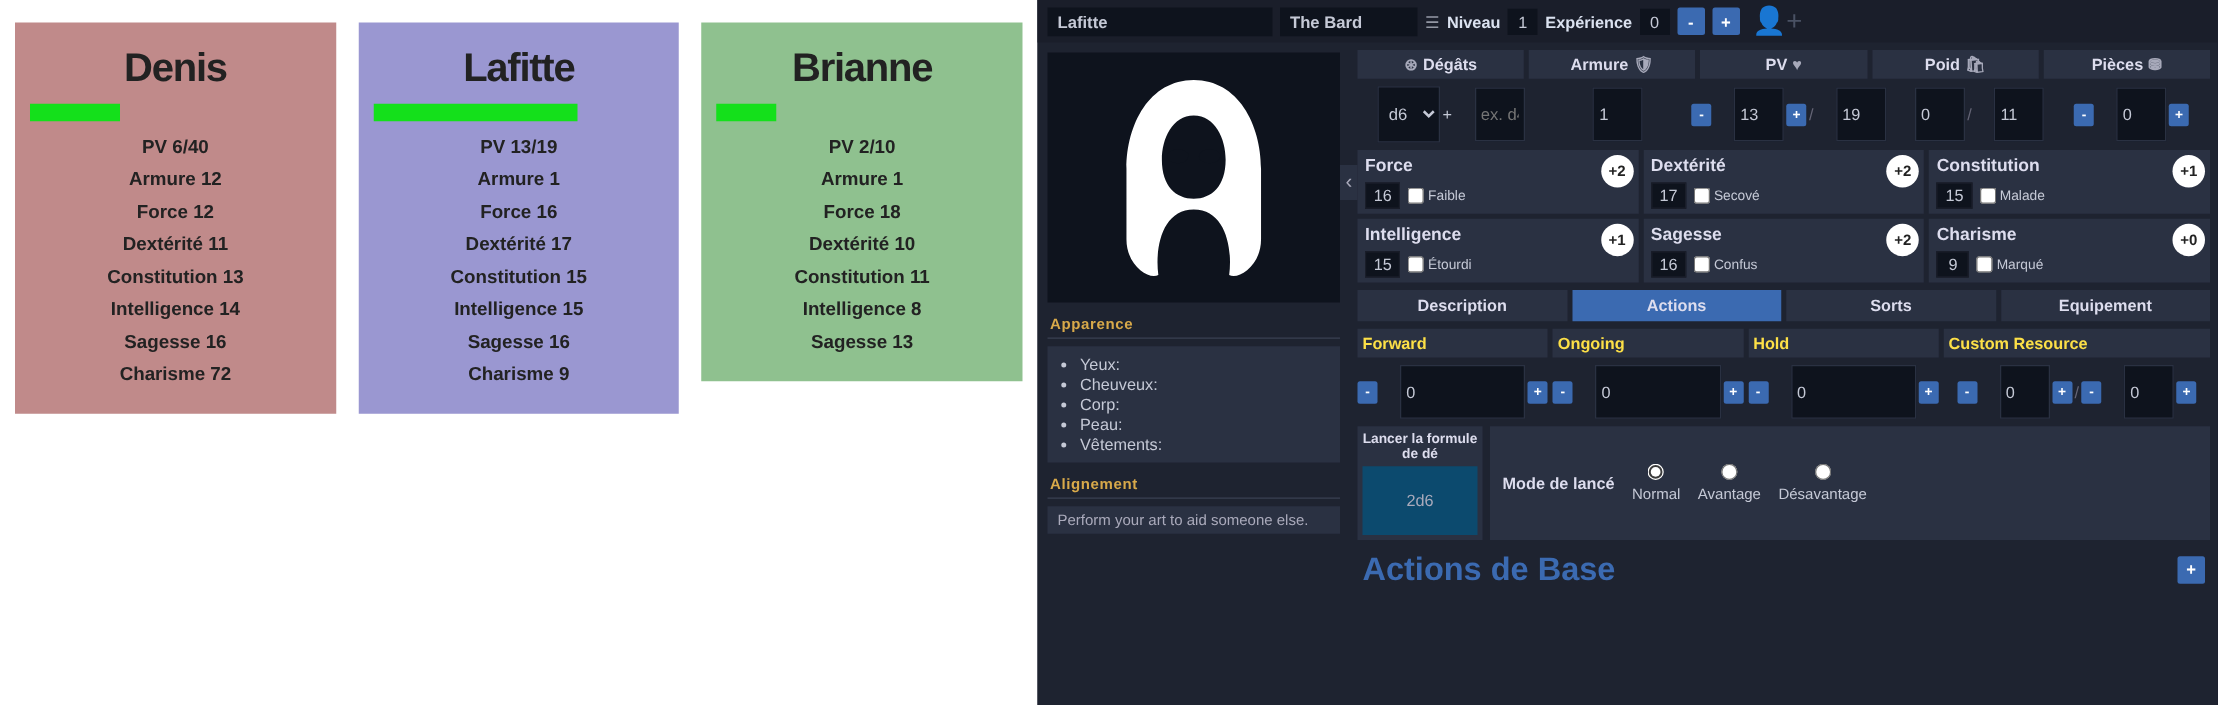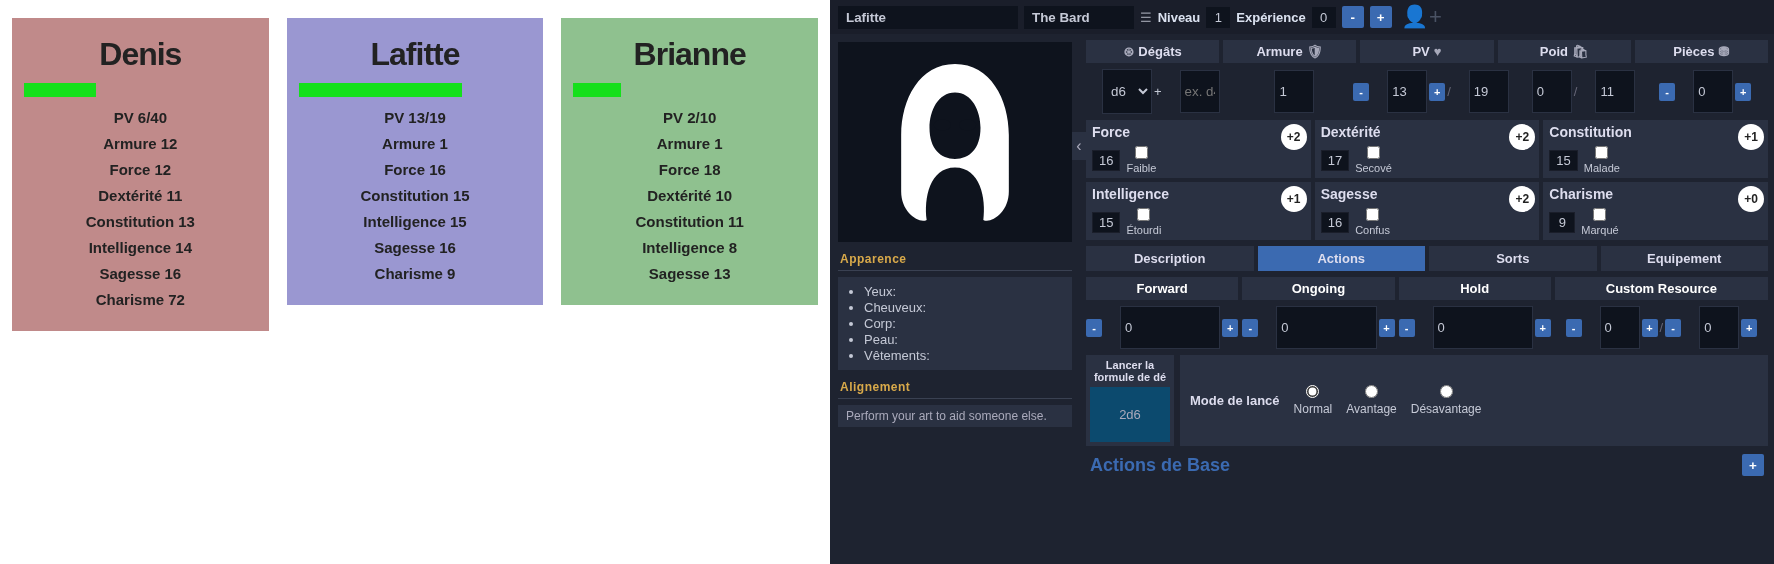--- a/index.html
+++ b/index.html
@@ -223,21 +223,21 @@
   gap: 6px;
   margin-top: 6px;
 }
 .attr-val {
   background: #0e131d;
   padding: 2px 6px;
   min-width: 26px;
   text-align: center;
   border:1px solid #1a1e2a;
 }
-.attr-bot label { font-size: 11px; display:flex; align-items:center; gap:3px;flex-direction:column;}
+.attr-bot label { font-size: 11px; display:flex; align-items:center; gap:3px;}
 .attr-bot input[type=checkbox]{ accent-color:#3b6ab1;}
 .tabs {
   display: grid;
   grid-template-columns: repeat(4, 1fr);
   gap: 4px;
 }
 .tab {
   background: #2a3142;
   text-align: center;
   padding: 5px;
@@ -246,24 +246,23 @@
   color:#dde;
 }
 .tab.active { background: #3b6ab1; }
 .res-row {
   display: grid;
   grid-template-columns: repeat(3, 1fr) 1.4fr;
   gap: 4px;
 }
 .res-hd {
   background: #2a3142;
-  text-align: center;
   padding: 4px;
   font-weight: 900;
-  color:#ffffff;
+  color:#fde047;
 }
 .res-val {
   display: flex;
   gap: 2px;
   align-items: center;
   justify-content: center;
 }
 .res-val .numbox{flex:1;}
 .custom-res{
   display:flex;
@@ -271,21 +270,21 @@
   align-items:center;
   justify-content:center;
 }
 .dice-row{
   display:flex;
   gap:6px;
   align-items:stretch;
 }
 .dice-left{
   background:#2a3142;
-  width:88px;
+  width:100px;
   text-align:center;
   padding:4px;
 }
 .dice-left .dl-t{font-size:11px; font-weight:900; color:#dde;}
 .dice-left .dl-v{background:#0c4a6e; margin-top:4px; padding:20px; color:#aab;}
 .dice-right{
   flex:1;
   background:#2a3142;
   display:flex;
   align-items:center;
@@ -297,21 +296,21 @@
 .radio-opt input{accent-color:#fff;}
 .base-row{
   display:flex;
   align-items:center;
   justify-content:space-between;
   padding:2px 4px;
 }
 .base-title{
   color:#3b6ab1;
   font-weight:900;
-  font-size:18px;
+  font-size:26px;
 }
 .sep{color:#667;}
 .ico{font-size:13px; opacity:0.7;}
 </style>
 </head>
 <body>
 
 <div class="left-panel">
   <div class="char-card c1">
     <h2>Denis</h2>
@@ -324,20 +323,21 @@
     <div class="stat-row"><span>Intelligence</span> <b>14</b></div>
     <div class="stat-row"><span>Sagesse</span> <b>16</b></div>
     <div class="stat-row"><span>Charisme</span> <b>72</b></div>
   </div>
   <div class="char-card c2">
     <h2>Lafitte</h2>
     <div class="hp-bar b2"></div>
     <div class="stat-row"><span>PV</span> <b><span>13</span>/<span>19</span></b></div>
     <div class="stat-row"><span>Armure</span> <b>1</b></div>
     <div class="stat-row"><span>Force</span> <b>16</b></div>
+    <div class="stat-row"><span>Dextérité</span> <b>17</b></div>
     <div class="stat-row"><span>Constitution</span> <b>15</b></div>
     <div class="stat-row"><span>Intelligence</span> <b>15</b></div>
     <div class="stat-row"><span>Sagesse</span> <b>16</b></div>
     <div class="stat-row"><span>Charisme</span> <b>9</b></div>
   </div>
   <div class="char-card c3">
     <h2>Brianne</h2>
     <div class="hp-bar b3"></div>
     <div class="stat-row"><span>PV</span> <b><span>2</span>/<span>10</span></b></div>
     <div class="stat-row"><span>Armure</span> <b>1</b></div>

